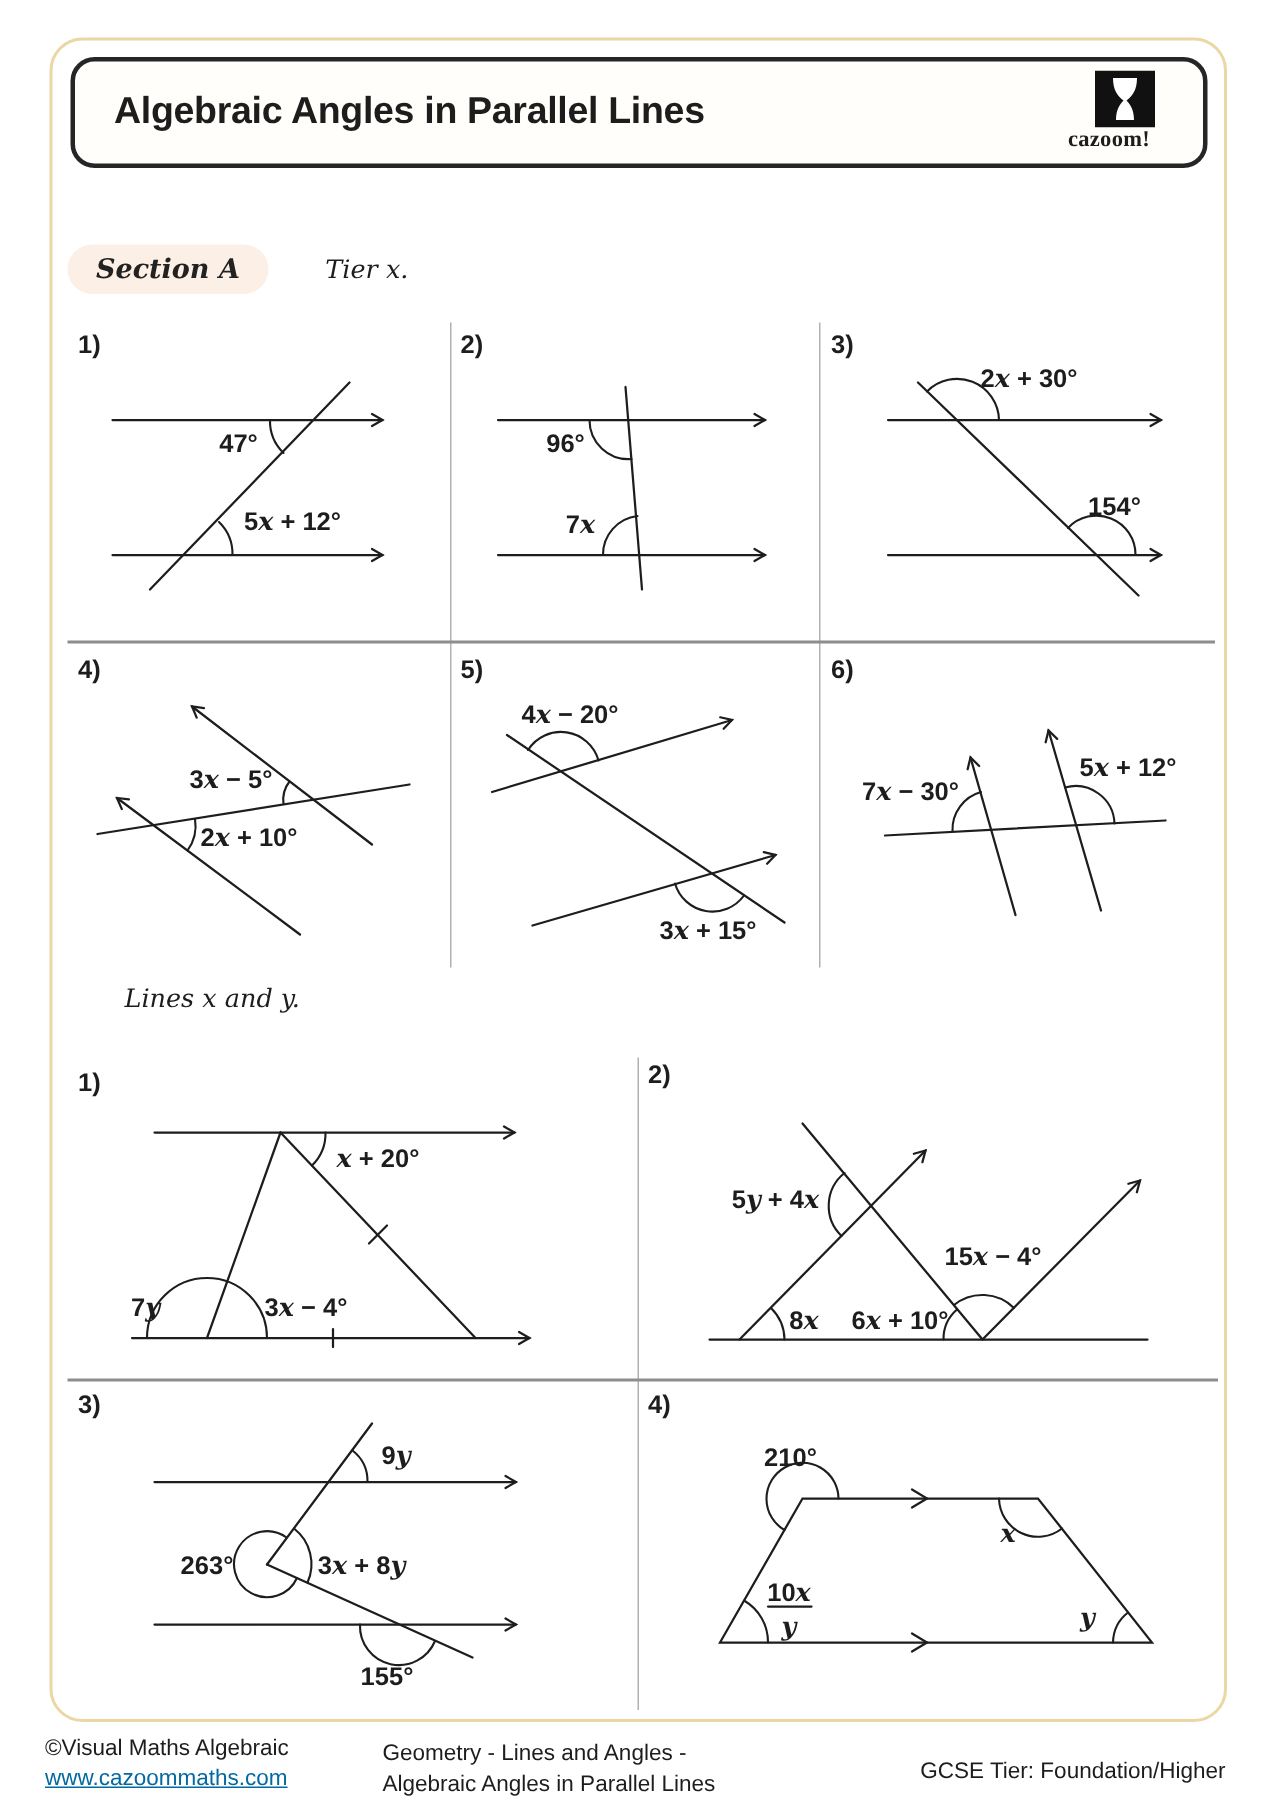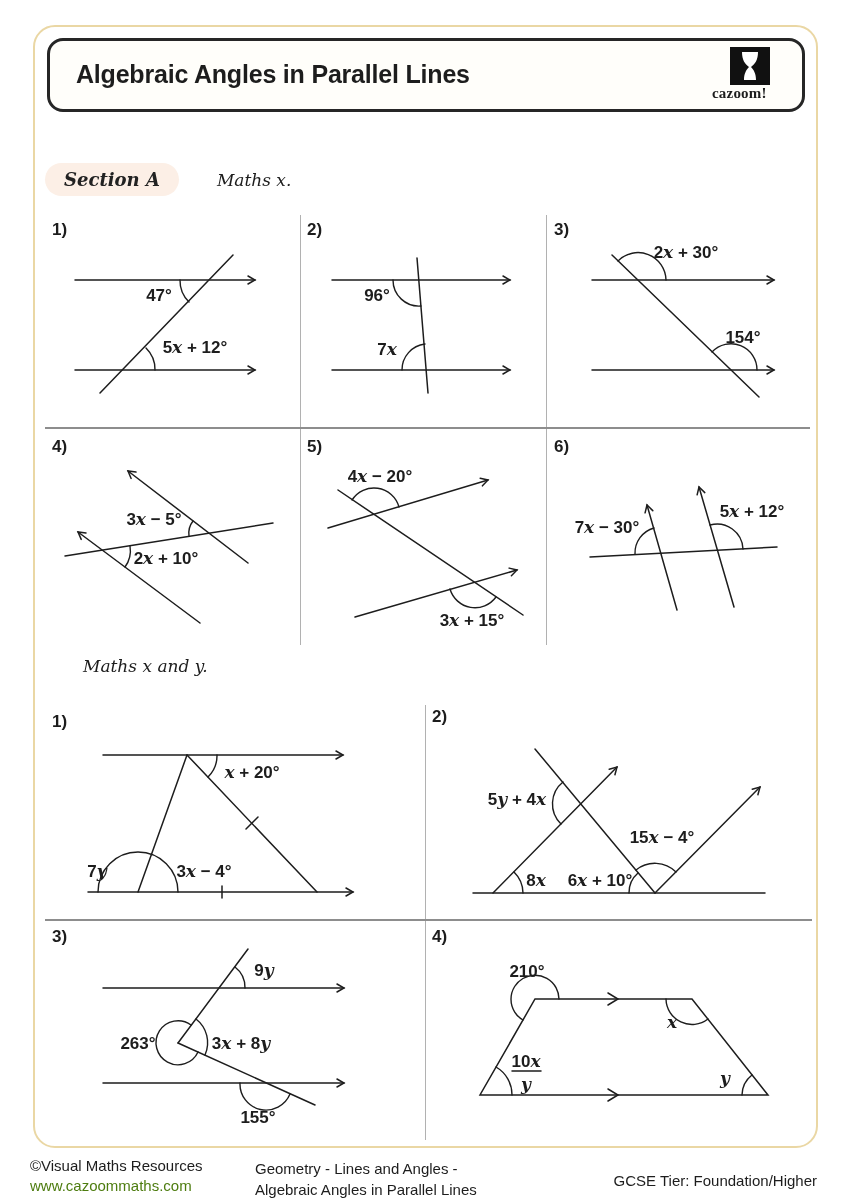--- a/index.html
+++ b/index.html
@@ -28,21 +28,21 @@
             font-size:17px; }
   .divider-v { position:absolute; width:1px; background:#b1b1b1; }
   .divider-h { position:absolute; height:2px; background:#8d8d8d; }
   svg.diagram { position:absolute; overflow:visible; }
   svg text { font-family:"Liberation Sans", sans-serif; font-weight:bold;
              font-size:17px; fill:#1d1d1d; }
   .mi { font-style:italic; font-family:"DejaVu Serif", serif; }
   .ln  { stroke:#1d1d1d; stroke-width:1.5; fill:none; stroke-linecap:round; }
   .arc { stroke:#1d1d1d; stroke-width:1.4; fill:none; stroke-linecap:round; }
   .footer-left { position:absolute; left:30px; top:1156px; font-size:15px; line-height:20px; }
-  .footer-link { color:#4d7c0f; }
+  .footer-link { color:#0369a1; text-decoration:underline; }
   .footer-center { position:absolute; left:255px; top:1158px; width:340px;
                    text-align:left; font-size:15px; line-height:21px; }
   .footer-right { position:absolute; right:32px; top:1172px; font-size:15px; }
 </style>
 </head>
 <body>
 
 <div class="page">
 
   <svg width="0" height="0" style="position:absolute">
@@ -62,21 +62,21 @@
         <rect x="0" y="0" width="40" height="38" fill="#111"></rect>
         <path d="M12,5 L28,5 C28,13 25,17 21,20 C24,23 26,27 26,33 L14,33 C14,27 16,23 19,20 C15,17 12,13 12,5 Z" fill="#fff"></path>
       </svg>
       <div class="logo-text">cazoom!</div>
     </div>
   </div>
 
 
   <div class="section-head" style="left:45px; top:163px;">
     <div class="badge">Section A</div>
-    <div class="prompt">Maths x.</div>
+    <div class="prompt">Tier x.</div>
   </div>
 
   <div class="divider-v" style="left:300px; top:215px; height:430px;"></div>
   <div class="divider-v" style="left:546px; top:215px; height:430px;"></div>
   <div class="divider-h" style="left:45px; top:427px; width:765px;"></div>
 
   <svg class="diagram" style="left:45px; top:215px;" width="255" height="212">
     <text class="pnum" x="7" y="20">1)</text>
     <g>
       <line class="ln" x1="30" y1="65" x2="210" y2="65" marker-end="url(#ah)"></line>
@@ -148,21 +148,21 @@
       <line class="ln" x1="130" y1="180" x2="100" y2="75" marker-end="url(#ah)"></line>
       <line class="ln" x1="187" y1="177" x2="152" y2="57" marker-end="url(#ah)"></line>
       <path class="arc" d="M88,124 A26,26 0 0 1 107,98"></path>
       <path class="arc" d="M163,95 A26,26 0 0 1 196,119"></path>
     </g>
     <text class="math" x="60" y="103" text-anchor="middle">7<tspan class="mi">x</tspan> − 30°</text>
     <text class="math" x="205" y="87" text-anchor="middle">5<tspan class="mi">x</tspan> + 12°</text>
   </svg>
 
   <div class="section-head" style="left:45px; top:656px;">
-    <div class="prompt">Maths x and y.</div>
+    <div class="prompt">Lines x and y.</div>
   </div>
 
   <div class="divider-v" style="left:425px; top:705px; height:435px;"></div>
   <div class="divider-h" style="left:45px; top:919px; width:767px;"></div>
 
   <svg class="diagram" style="left:45px; top:705px;" width="380" height="213">
     <text class="pnum" x="7" y="22">1)</text>
     <g>
       <line class="ln" x1="58" y1="50" x2="298" y2="50" marker-end="url(#ah)"></line>
       <line class="ln" x1="43" y1="187" x2="308" y2="187" marker-end="url(#ah)"></line>
@@ -227,21 +227,21 @@
       <line class="ln" x1="87" y1="151" x2="116" y2="151"></line>
     </g>
     <text class="math" x="102" y="57" text-anchor="middle">210°</text>
     <text class="math" x="247" y="108" text-anchor="middle"><tspan class="mi">x</tspan></text>
     <text class="math" x="101" y="147" text-anchor="middle">10<tspan class="mi">x</tspan></text>
     <text class="math" x="101" y="170" text-anchor="middle"><tspan class="mi">y</tspan></text>
     <text class="math" x="300" y="164" text-anchor="middle"><tspan class="mi">y</tspan></text>
   </svg>
 
   <div class="footer-left">
-    <div>©Visual Maths Resources</div>
+    <div>©Visual Maths Algebraic</div>
     <div class="footer-link">www.cazoommaths.com</div>
   </div>
   <div class="footer-center">
     <div>Geometry - Lines and Angles -</div>
     <div>Algebraic Angles in Parallel Lines</div>
   </div>
   <div class="footer-right">GCSE Tier: Foundation/Higher</div>
 
 </div>
 

